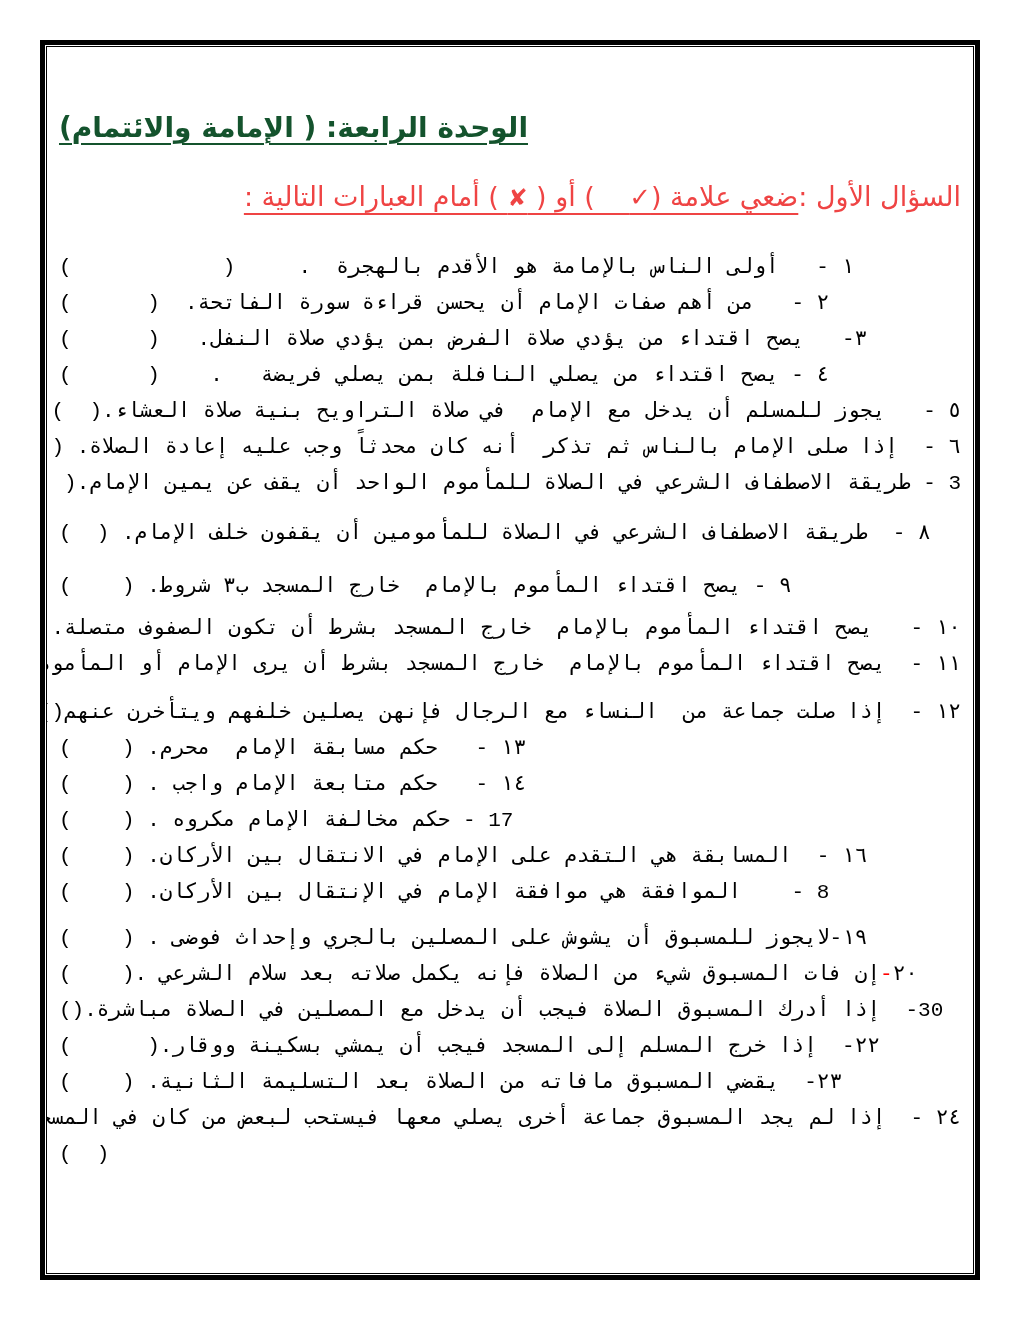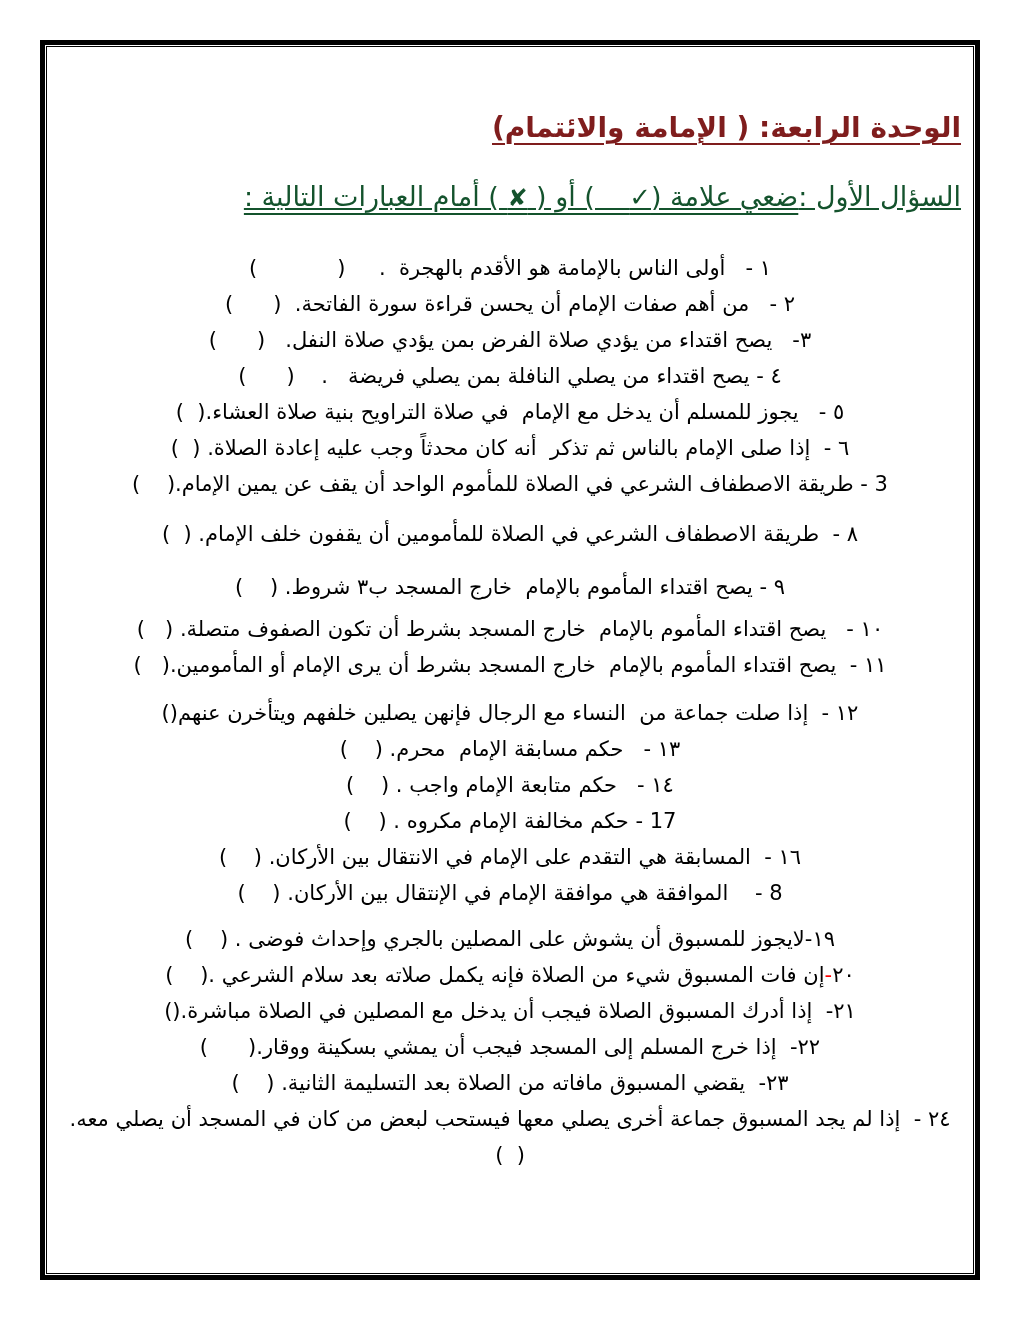--- a/index.html
+++ b/index.html
@@ -24,63 +24,63 @@
   .page-frame-inner {
     position: absolute;
     inset: 1px;
     border: 1px solid #000;
     box-sizing: border-box;
     direction: rtl;
     overflow: hidden;
     padding: 58px 12px 0 12px;
   }
   .doc-title {
-    text-align: right;
+    text-align: left;
     font-size: 28px;
     font-weight: bold;
-    color: #7f1d1d;
+    color: #14532d;
     line-height: 46px;
     white-space: pre;
   }
   .doc-title .u {
     text-decoration: underline;
     text-decoration-thickness: 2px;
     text-underline-offset: 6px;
   }
   .question-line {
     margin-top: 22px;
     text-align: right;
     font-size: 27px;
-    color: #14532d;
+    color: #ef4444;
     line-height: 48px;
     white-space: pre;
-    text-decoration: underline;
   }
   .question-line .q-underlined {
     text-decoration: underline;
     text-decoration-thickness: 2px;
     text-underline-offset: 7px;
   }
   .question-line .x-mark {
     font-weight: bold;
     font-size: 24px;
   }
   .question-line .check-mark {
     font-size: 26px;
   }
   .items {
     margin-top: 28px;
     font-size: 21px;
     color: #000;
   }
   .row {
-    text-align: center;
+    text-align: left;
     line-height: 36px;
     height: 36px;
     white-space: pre;
+    font-family: Liberation Mono, monospace;
   }
   .row.wrap-tail { height: 36px; }
   .gap-a { margin-top: 14px; }
   .gap-b { margin-top: 17px; }
   .gap-c { margin-top: 6px; }
   .gap-d { margin-top: 12px; }
   .gap-e { margin-top: 10px; }
   .red-dash { color: #FF0000; }
 </style>
 </head>
@@ -106,21 +106,21 @@
       <div class="row gap-c">١٠ -   يصح اقتداء المأموم بالإمام  خارج المسجد بشرط أن تكون الصفوف متصلة. (   )</div>
       <div class="row">١١ -  يصح اقتداء المأموم بالإمام  خارج المسجد بشرط أن يرى الإمام أو المأمومين.(   )</div>
       <div class="row gap-d">١٢ -  إذا صلت جماعة من  النساء مع الرجال فإنهن يصلين خلفهم ويتأخرن عنهم()</div>
       <div class="row">١٣ -   حكم مسابقة الإمام  محرم. (    )</div>
       <div class="row">١٤ -   حكم متابعة الإمام واجب . (    )</div>
       <div class="row">17 - حكم مخالفة الإمام مكروه . (    )</div>
       <div class="row">١٦ -  المسابقة هي التقدم على الإمام في الانتقال بين الأركان. (    )</div>
       <div class="row">8 -    الموافقة هي موافقة الإمام في الإنتقال بين الأركان. (    )</div>
       <div class="row gap-e">١٩-لايجوز للمسبوق أن يشوش على المصلين بالجري وإحداث فوضى . (    )</div>
       <div class="row"><span>٢٠</span><span class="red-dash">-</span><span>إن فات المسبوق شيء من الصلاة فإنه يكمل صلاته بعد سلام الشرعي .(    )</span></div>
-      <div class="row">٢١-  إذا أدرك المسبوق الصلاة فيجب أن يدخل مع المصلين في الصلاة مباشرة.()</div>
+      <div class="row">30-  إذا أدرك المسبوق الصلاة فيجب أن يدخل مع المصلين في الصلاة مباشرة.()</div>
       <div class="row">٢٢-  إذا خرج المسلم إلى المسجد فيجب أن يمشي بسكينة ووقار.(      )</div>
       <div class="row">٢٣-  يقضي المسبوق مافاته من الصلاة بعد التسليمة الثانية. (    )</div>
       <div class="row">٢٤ -  إذا لم يجد المسبوق جماعة أخرى يصلي معها فيستحب لبعض من كان في المسجد أن يصلي معه.</div>
       <div class="row wrap-tail">(  )</div>
     </div>
 
   </div>
 </div>
 
 </body></html>

